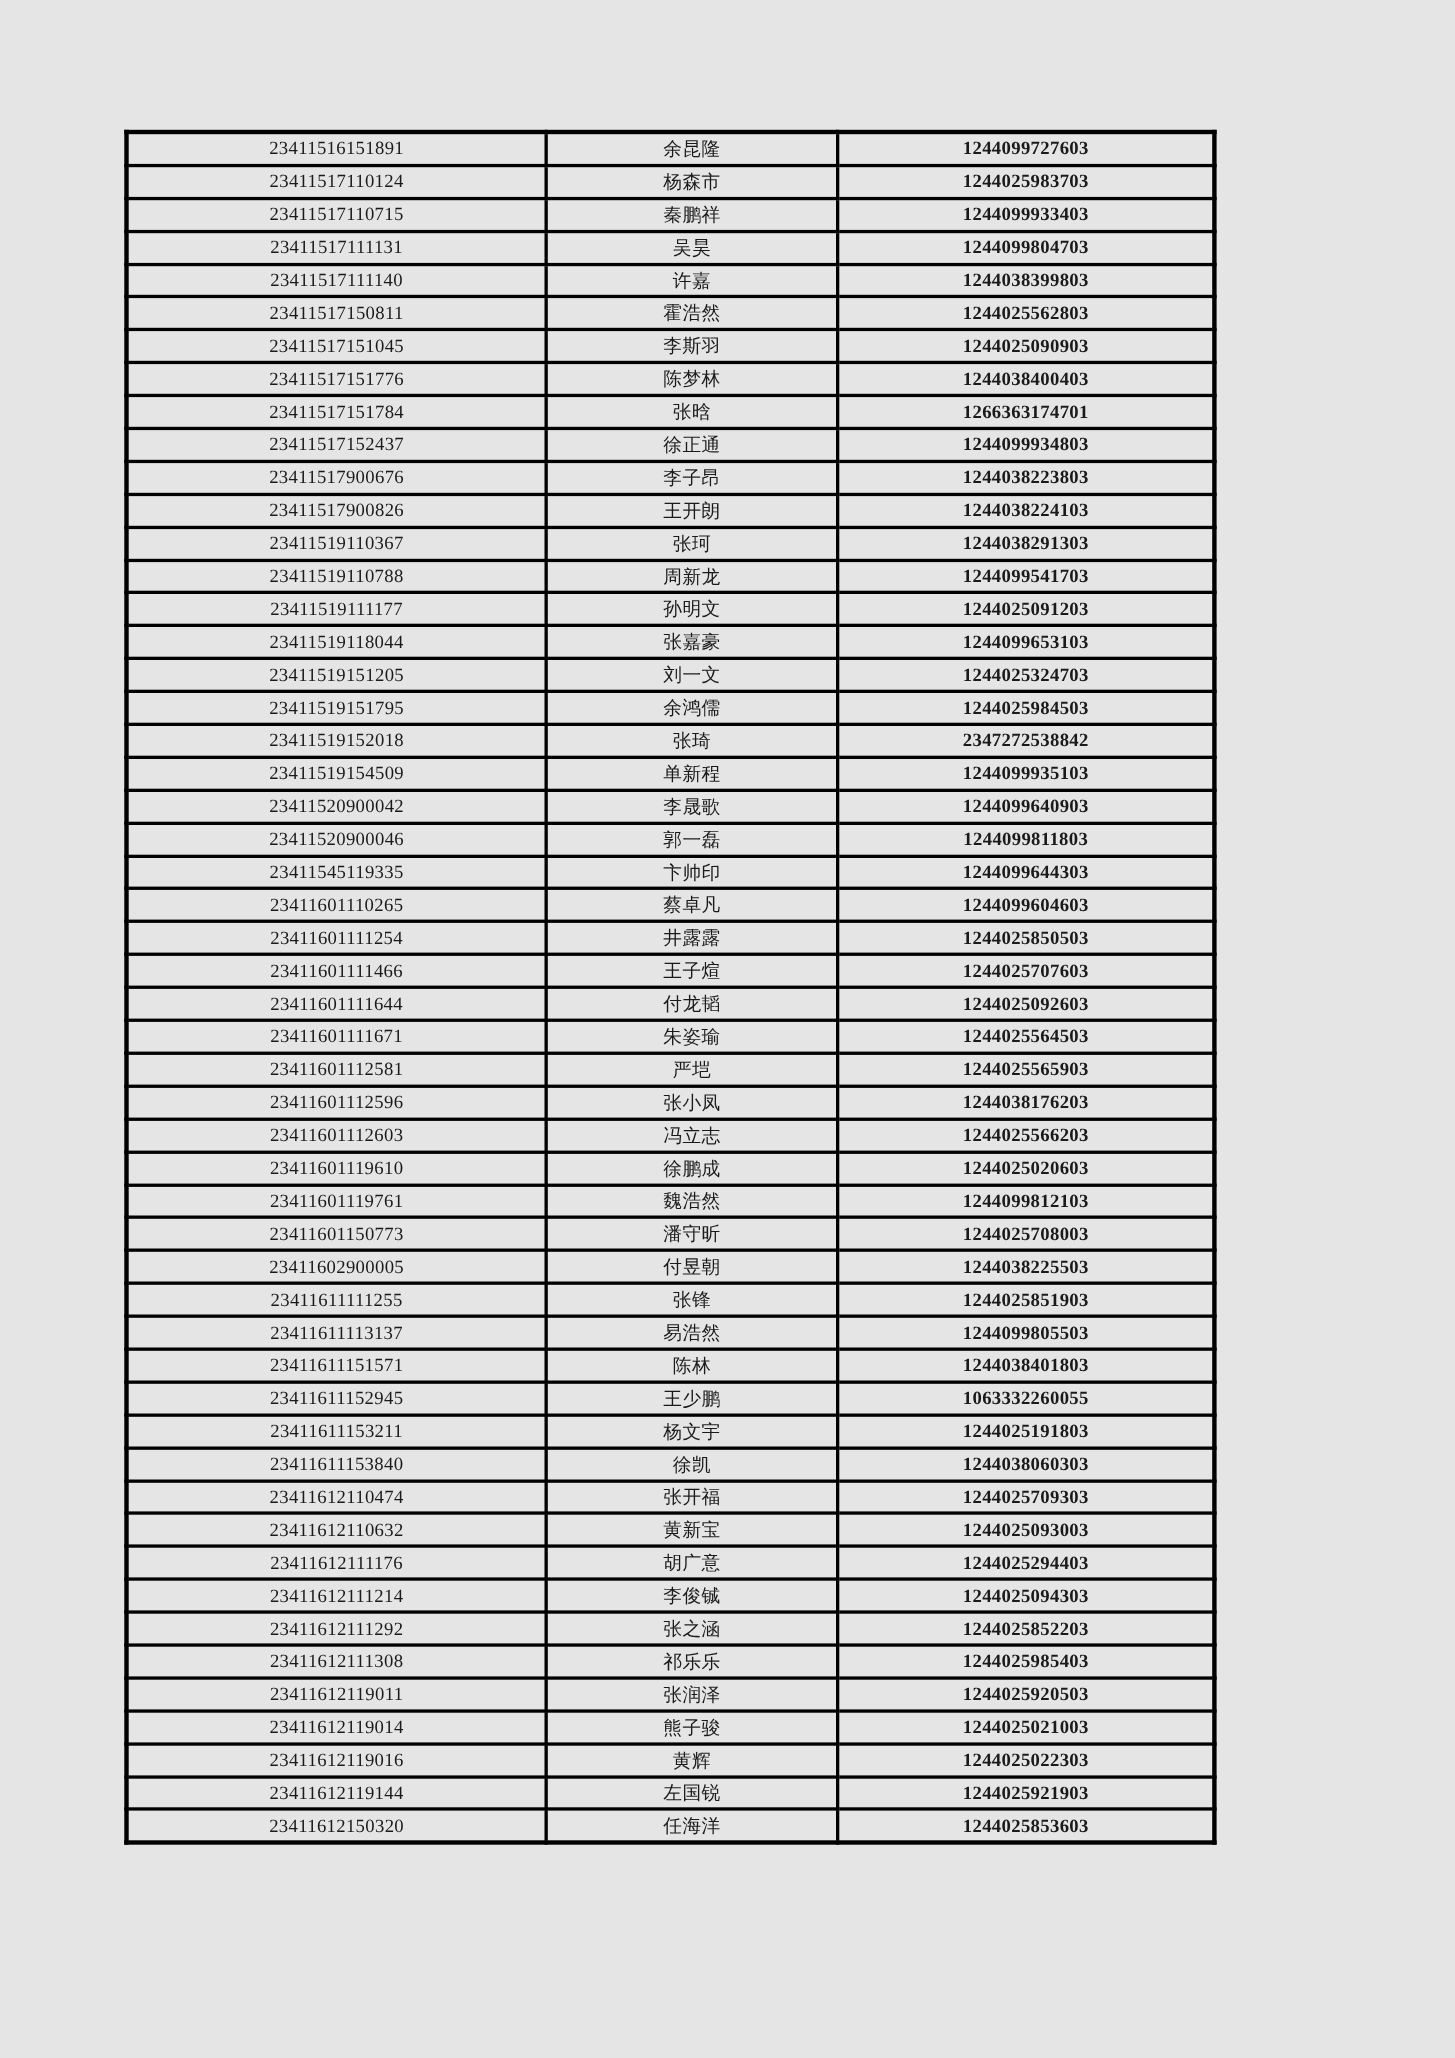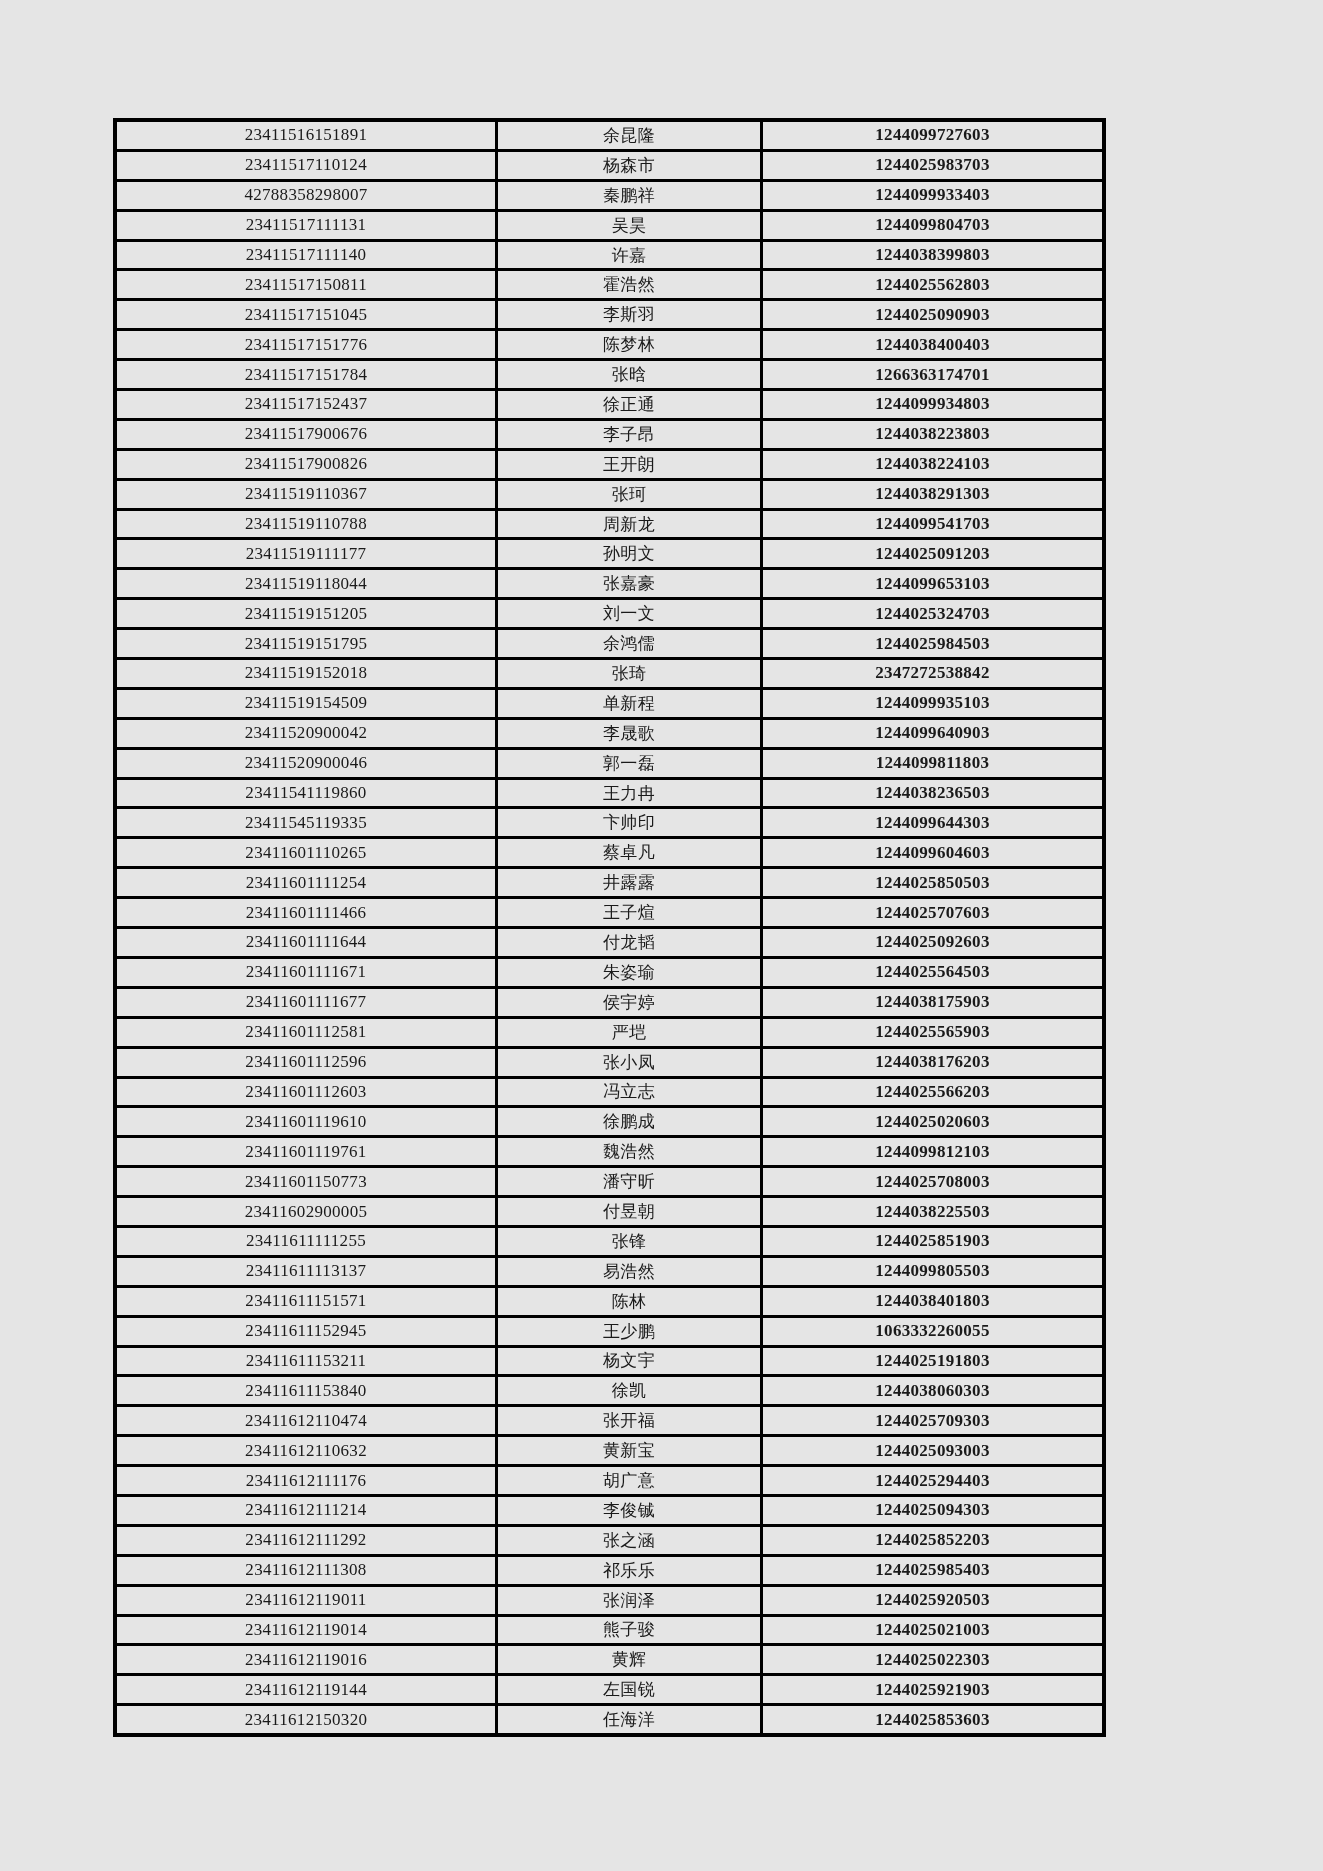--- a/index.html
+++ b/index.html
@@ -50,21 +50,21 @@
           <td class="col-id">23411516151891</td>
           <td class="col-name">余昆隆</td>
           <td class="col-code">1244099727603</td>
         </tr>
         <tr>
           <td class="col-id">23411517110124</td>
           <td class="col-name">杨森市</td>
           <td class="col-code">1244025983703</td>
         </tr>
         <tr>
-          <td class="col-id">42788358298007</td>
+          <td class="col-id">23411517110715</td>
           <td class="col-name">秦鹏祥</td>
           <td class="col-code">1244099933403</td>
         </tr>
         <tr>
           <td class="col-id">23411517111131</td>
           <td class="col-name">吴昊</td>
           <td class="col-code">1244099804703</td>
         </tr>
         <tr>
           <td class="col-id">23411517111140</td>
@@ -150,25 +150,20 @@
           <td class="col-id">23411520900042</td>
           <td class="col-name">李晟歌</td>
           <td class="col-code">1244099640903</td>
         </tr>
         <tr>
           <td class="col-id">23411520900046</td>
           <td class="col-name">郭一磊</td>
           <td class="col-code">1244099811803</td>
         </tr>
         <tr>
-          <td class="col-id">23411541119860</td>
-          <td class="col-name">王力冉</td>
-          <td class="col-code">1244038236503</td>
-        </tr>
-        <tr>
           <td class="col-id">23411545119335</td>
           <td class="col-name">卞帅印</td>
           <td class="col-code">1244099644303</td>
         </tr>
         <tr>
           <td class="col-id">23411601110265</td>
           <td class="col-name">蔡卓凡</td>
           <td class="col-code">1244099604603</td>
         </tr>
         <tr>
@@ -183,25 +178,20 @@
         </tr>
         <tr>
           <td class="col-id">23411601111644</td>
           <td class="col-name">付龙韬</td>
           <td class="col-code">1244025092603</td>
         </tr>
         <tr>
           <td class="col-id">23411601111671</td>
           <td class="col-name">朱姿瑜</td>
           <td class="col-code">1244025564503</td>
-        </tr>
-        <tr>
-          <td class="col-id">23411601111677</td>
-          <td class="col-name">侯宇婷</td>
-          <td class="col-code">1244038175903</td>
         </tr>
         <tr>
           <td class="col-id">23411601112581</td>
           <td class="col-name">严垲</td>
           <td class="col-code">1244025565903</td>
         </tr>
         <tr>
           <td class="col-id">23411601112596</td>
           <td class="col-name">张小凤</td>
           <td class="col-code">1244038176203</td>

